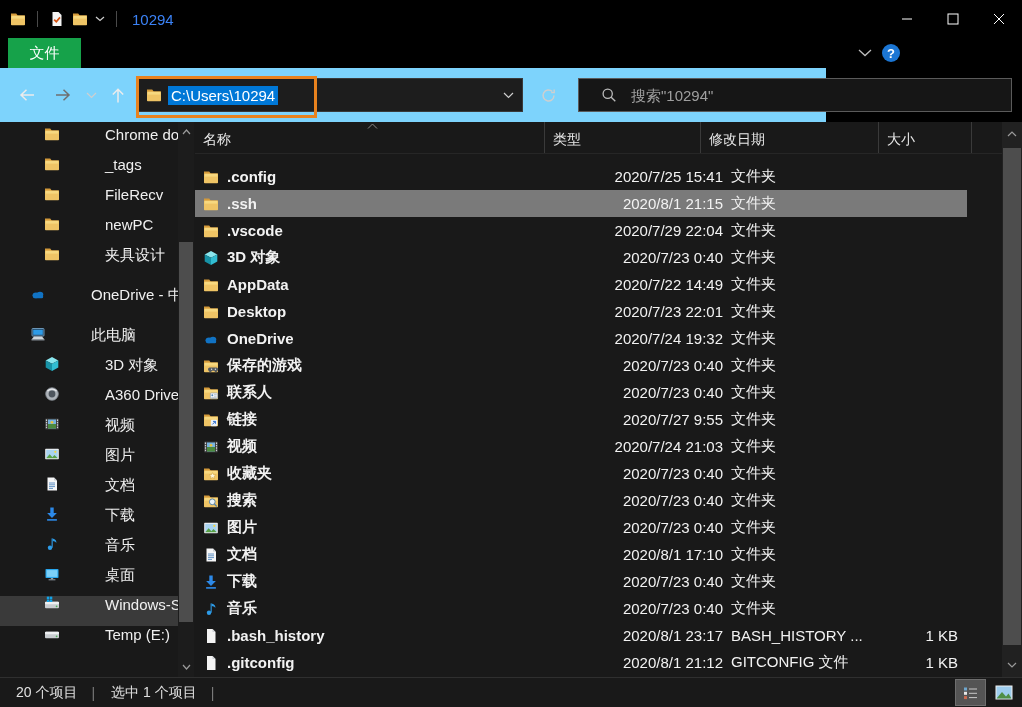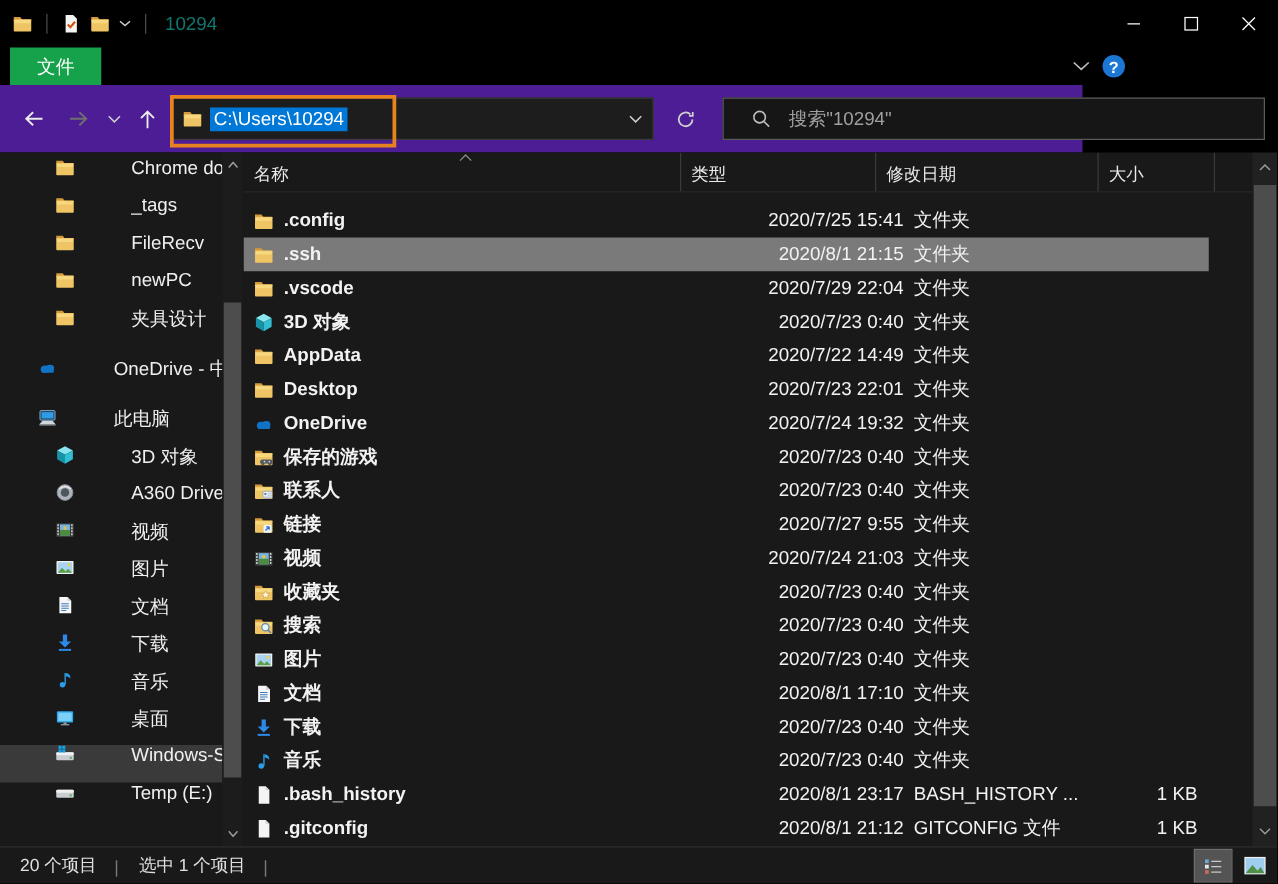--- a/index.html
+++ b/index.html
@@ -5,36 +5,36 @@
   html,body{margin:0;padding:0;background:#000;}
   .window{position:relative;width:1022px;height:707px;background:#000;overflow:hidden;
           font-family:"Liberation Sans","DejaVu Sans",sans-serif;color:#eee;-webkit-font-smoothing:antialiased;}
   svg{display:block;}
   .ic{width:16px;height:16px;flex:0 0 16px;}
 
   
   .titlebar{position:absolute;left:0;top:0;width:1022px;height:38px;background:#000;display:flex;align-items:center;}
   .qat{display:flex;align-items:center;gap:7px;padding-left:10px;}
   .qat-sep{width:1px;height:16px;background:#4a4a4a;margin:0 4px;}
-  .win-title{font-size:15px;color:#0f766e;margin-left:4px;}
+  .win-title{font-size:15px;color:#3b82f6;margin-left:4px;}
   .win-controls{position:absolute;right:0;top:0;height:38px;display:flex;}
   .win-btn{width:46px;height:38px;display:flex;align-items:center;justify-content:center;}
   .chev-sm{width:10px;height:6px;}
 
   
   .ribbon{position:absolute;left:8px;top:38px;width:900px;height:30px;background:#000;display:flex;align-items:stretch;}
   .tab-file{width:73px;background:#16a24a;color:#fff;display:flex;align-items:center;justify-content:center;font-size:15px;}
   .tabs-rest{display:flex;}
   .tab{width:62px;display:flex;align-items:center;justify-content:center;font-size:15px;color:#f0f0f0;}
   .ribbon-right{position:absolute;right:8px;top:0;height:30px;display:flex;align-items:center;gap:10px;}
   .help-circle{width:18px;height:18px;border-radius:50%;background:#1b76d4;color:#fff;font-size:13px;font-weight:bold;
                display:flex;align-items:center;justify-content:center;}
 
   
-  .navbar{position:absolute;left:0;top:68px;width:826px;height:54px;background:#4c1d95;padding-left:40px;}
+  .navbar{position:absolute;left:0;top:68px;width:826px;height:54px;background:#7dd3fc;}
   .nav-btn{position:absolute;top:13px;height:28px;display:flex;align-items:center;justify-content:center;}
   .addressbar{position:absolute;left:137px;top:10px;width:386px;height:34px;background:#1d1d1d;border:1px solid #3a3a3a;
               box-sizing:border-box;display:flex;align-items:center;}
   .addr-folder{margin-left:8px;}
   .addr-text{margin-left:6px;font-size:15px;color:#fff;background:#0078d7;padding:1px 3px;white-space:nowrap;}
   .addr-spacer{flex:1;}
   .addr-chev{width:28px;height:100%;display:flex;align-items:center;justify-content:center;}
   .refresh-btn{position:absolute;left:531px;top:10px;width:34px;height:34px;display:flex;align-items:center;justify-content:center;}
   .searchbox{position:absolute;left:578px;top:10px;width:434px;height:34px;background:#161616;border:1px solid #5a5a5a;
              box-sizing:border-box;display:flex;align-items:center;}

